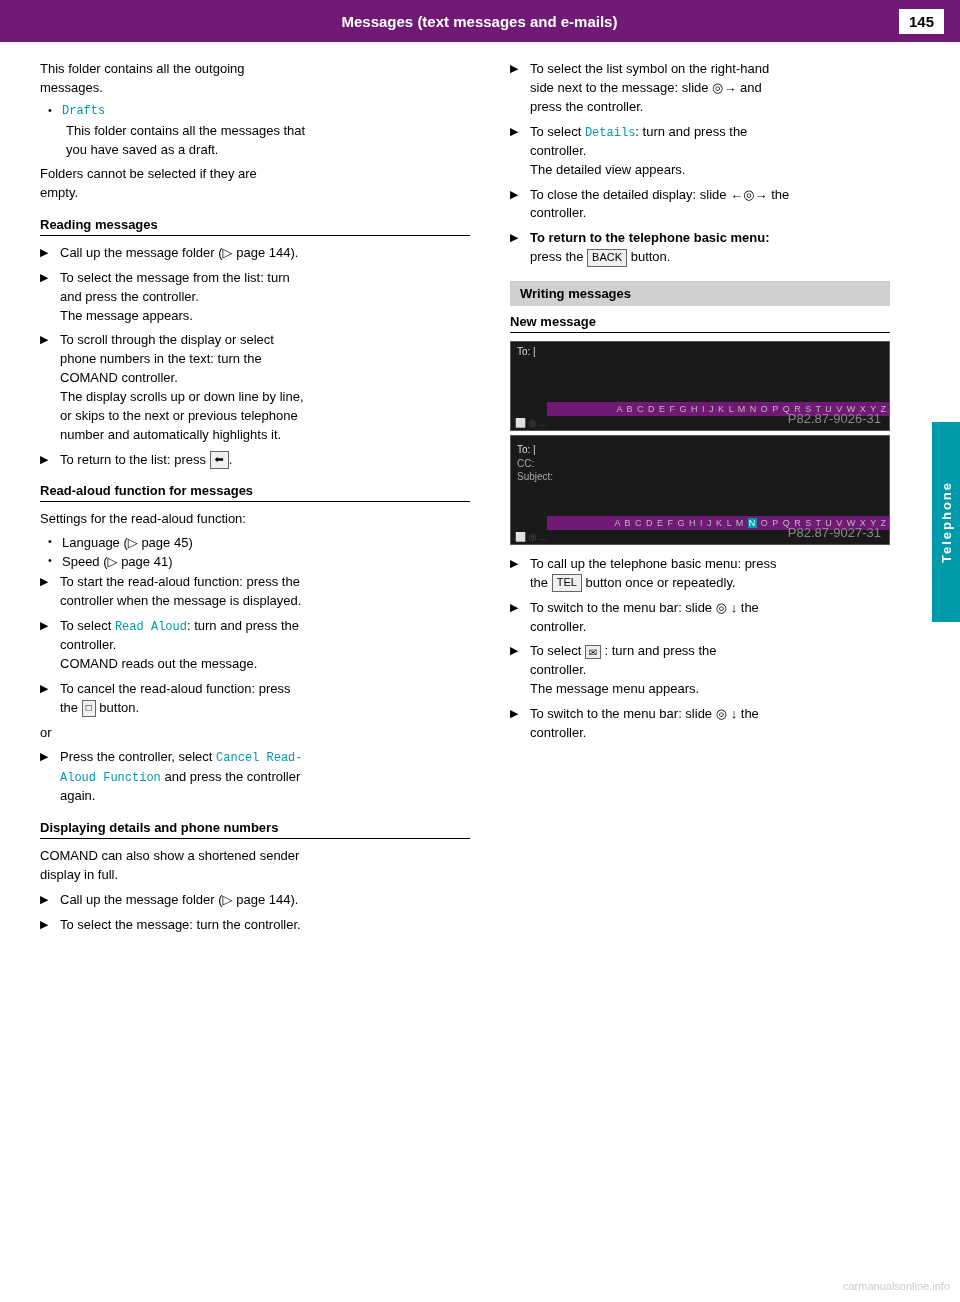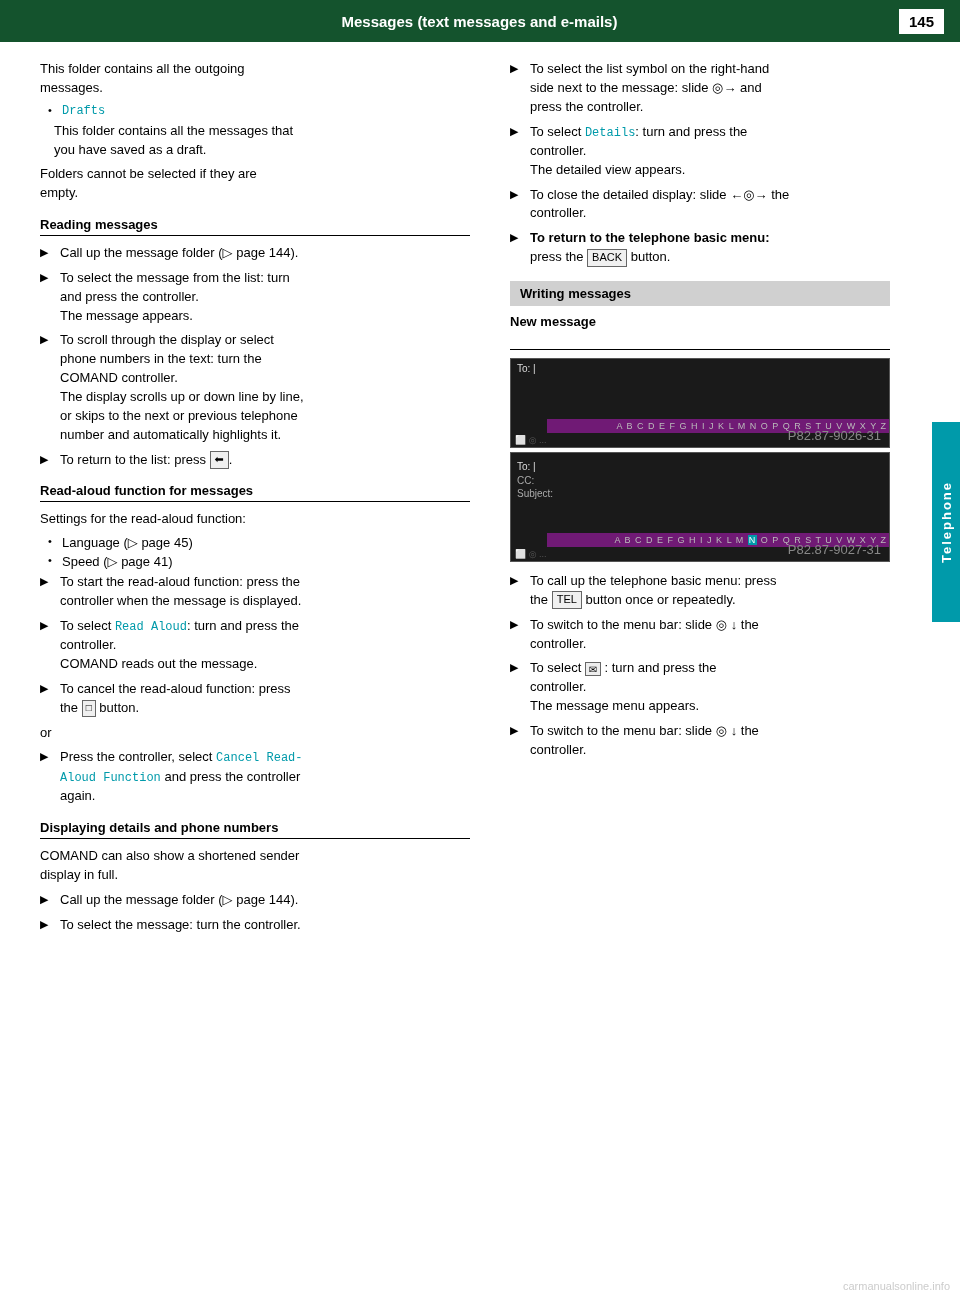--- a/index.html
+++ b/index.html
@@ -7,21 +7,21 @@
       font-family: Arial, Helvetica, sans-serif;
       font-size: 13px;
       background: #fff;
       width: 960px;
       min-height: 1302px;
       color: #000;
     }
 
     
     .header-bar {
-      background: #14532d;
+      background: #701a75;
       height: 42px;
       display: flex;
       align-items: center;
       justify-content: space-between;
       padding: 0 16px 0 0;
     }
     .header-title {
       color: #fff;
       font-size: 15px;
       font-weight: bold;
@@ -160,21 +160,21 @@
       font-weight: bold;
       font-size: 13px;
       margin-bottom: 8px;
     }
 
     
     .new-message-heading {
       font-size: 13px;
       font-weight: bold;
       border-bottom: 1px solid #000;
-      padding-bottom: 20px;
+      padding-bottom: 3px;
       margin-bottom: 8px;
     }
 
     
     .screenshot-box {
       width: 100%;
       background: #1a1a1a;
       border: 1px solid #555;
       margin-bottom: 4px;
       position: relative;
@@ -265,21 +265,21 @@
 
       <div class="intro-block">
         <div class="para">
           <span>This folder contains all the outgoing</span><br>
           <span>messages.</span>
         </div>
         <div class="dot-item">
           <span class="dot-sym">•</span>
           <span class="mono teal-text">Drafts</span>
         </div>
-        <div style="margin-left:14px;">
+        <div style="margin-left:26px;">
           <div class="para">
             <span>This folder contains all the messages that</span><br>
             <span>you have saved as a draft.</span>
           </div>
         </div>
         <div class="para">
           <span>Folders cannot be selected if they are</span><br>
           <span>empty.</span>
         </div>
       </div>

